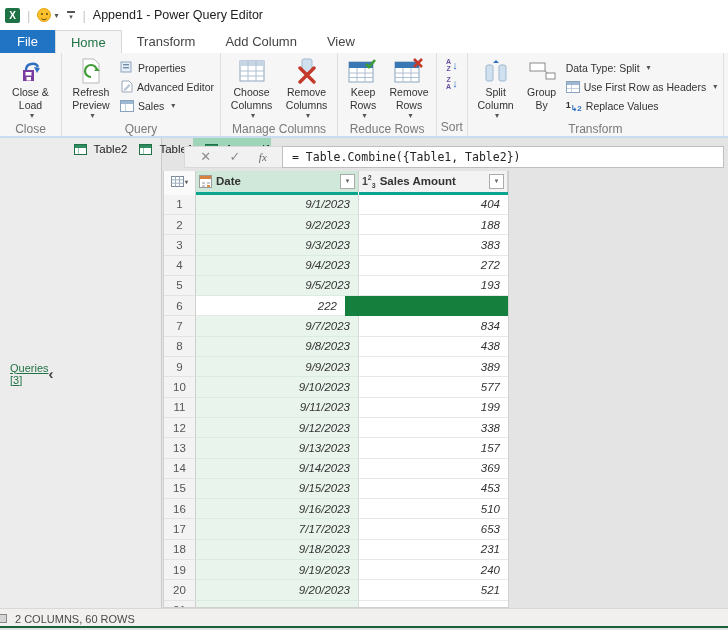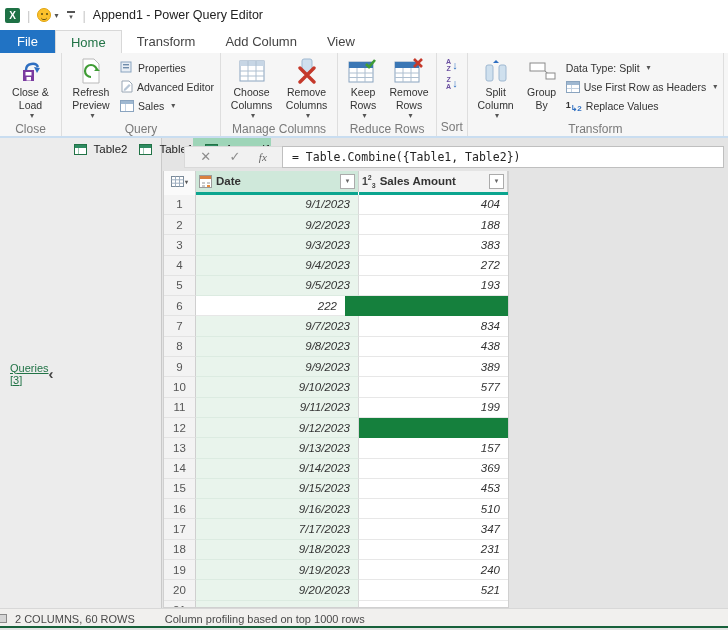--- a/index.html
+++ b/index.html
@@ -431,20 +431,21 @@
               <div class="cv">577</div>
             </div>
             <div class="trow">
               <div class="rn">11</div>
               <div class="cd">9/11/2023</div>
               <div class="cv">199</div>
             </div>
             <div class="trow">
               <div class="rn">12</div>
               <div class="cd">9/12/2023</div>
+              <div class="cv">338</div>
             </div>
             <div class="trow">
               <div class="rn">13</div>
               <div class="cd">9/13/2023</div>
               <div class="cv">157</div>
             </div>
             <div class="trow">
               <div class="rn">14</div>
               <div class="cd">9/14/2023</div>
               <div class="cv">369</div>
@@ -455,21 +456,21 @@
               <div class="cv">453</div>
             </div>
             <div class="trow">
               <div class="rn">16</div>
               <div class="cd">9/16/2023</div>
               <div class="cv">510</div>
             </div>
             <div class="trow">
               <div class="rn">17</div>
               <div class="cd">7/17/2023</div>
-              <div class="cv">347</div>
+              <div class="cv">653</div>
             </div>
             <div class="trow">
               <div class="rn">18</div>
               <div class="cd">9/18/2023</div>
               <div class="cv">231</div>
             </div>
             <div class="trow">
               <div class="rn">19</div>
               <div class="cd">9/19/2023</div>
               <div class="cv">240</div>
@@ -485,17 +486,16 @@
               <div class="cv"></div>
             </div>
           </div>
       </div>
     </div>
   </div>
 
   <div class="statusbar">
     <span class="sicon"></span>
     <span style="margin-left:-22px;">2 COLUMNS, 60 ROWS</span>
-    <span>Column profiling based on top 1000 rows</span>
     <span class="bottomstrip"></span>
   </div>
 
 </div>
 
 </body></html>

